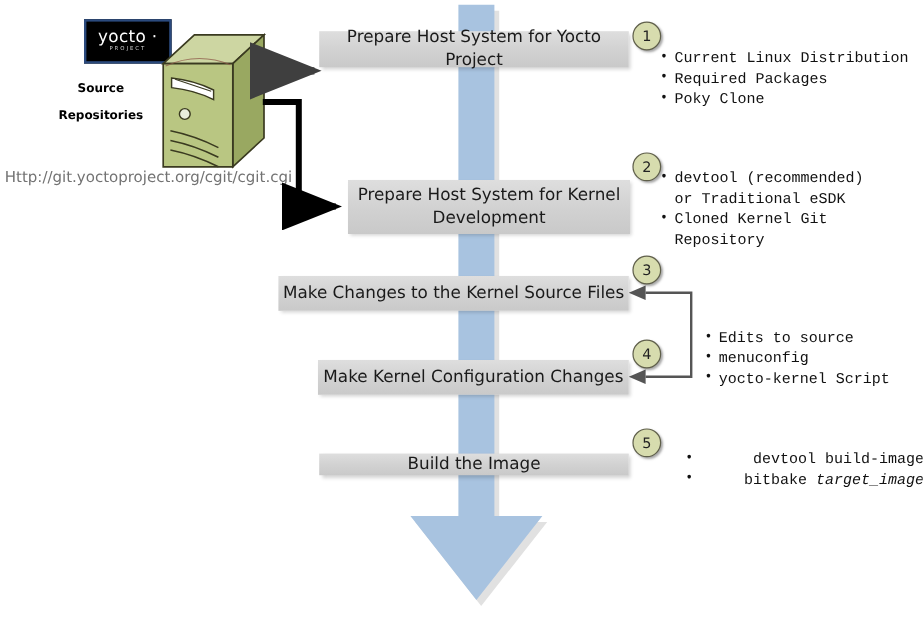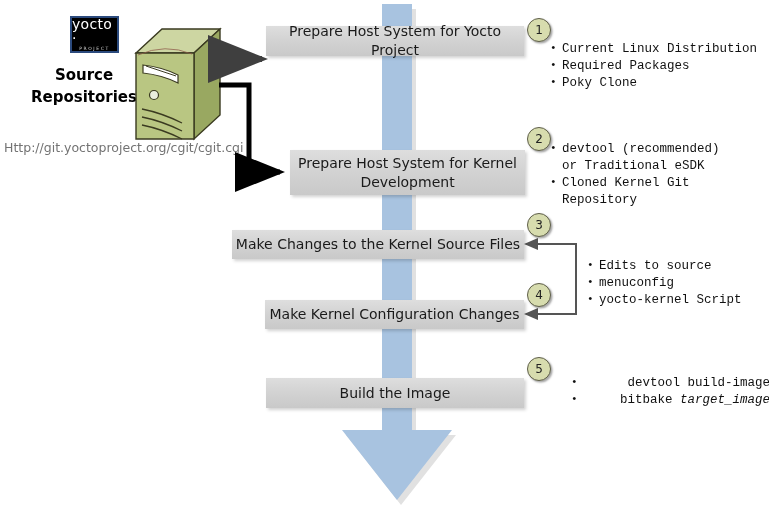--- a/index.html
+++ b/index.html
@@ -25,21 +25,21 @@
     top: 0px;
     width: 160px;
     height: 510px;
   }
 
   
   .yocto-logo {
     position: absolute;
     left: 70px;
     top: 16px;
-    width: 49px;
+    width: 73px;
     height: 37px;
     background: #000000;
     border: 2px solid #2b4a7d;
     box-sizing: border-box;
     display: flex;
     flex-direction: column;
     align-items: center;
     justify-content: center;
   }
   .yocto-word {
@@ -59,21 +59,21 @@
   }
 
   
   .src-label {
     position: absolute;
     left: 22px;
     top: 64px;
     width: 124px;
     text-align: center;
     font-weight: bold;
-    font-size: 15px;
+    font-size: 10px;
     line-height: 22px;
     color: #000000;
   }
   .src-url {
     position: absolute;
     left: 4px;
     top: 140px;
     font-size: 12.5px;
     color: #737373;
     white-space: nowrap;
@@ -232,21 +232,21 @@
   </div>
 
   <div class="pbox" style="left:232px; top:230px; width:292px; height:29px;">
     <span>Make Changes to the Kernel Source Files</span>
   </div>
 
   <div class="pbox" style="left:265px; top:300px; width:259px; height:29px;">
     <span>Make Kernel Configuration Changes</span>
   </div>
 
-  <div class="pbox" style="left:266px; top:378px; width:258px; height:30px;">
+  <div class="pbox" style="left:266px; top:378px; width:258px; height:18px;">
     <span>Build the Image</span>
   </div>
 
   <div class="numcircle" style="left:527px; top:18px;">
     <span>1</span>
   </div>
   <div class="numcircle" style="left:527px; top:127px;">
     <span>2</span>
   </div>
   <div class="numcircle" style="left:527px; top:213px;">
@@ -267,21 +267,21 @@
     </ul>
   </div>
 
   <div class="blist" style="left:549px; top:141px; width:180px;">
     <ul>
       <li>devtool (recommended) or Traditional eSDK</li>
       <li>Cloned Kernel Git Repository</li>
     </ul>
   </div>
 
-  <div class="blist" style="left:586px; top:258px; width:175px;">
+  <div class="blist" style="left:586px; top:274px; width:175px;">
     <ul>
       <li>Edits to source</li>
       <li>menuconfig</li>
       <li>yocto-kernel Script</li>
     </ul>
   </div>
 
   <div class="blist" style="left:570px; top:375px; width:200px;text-align:right;">
     <ul>
       <li>devtool build-image</li>

